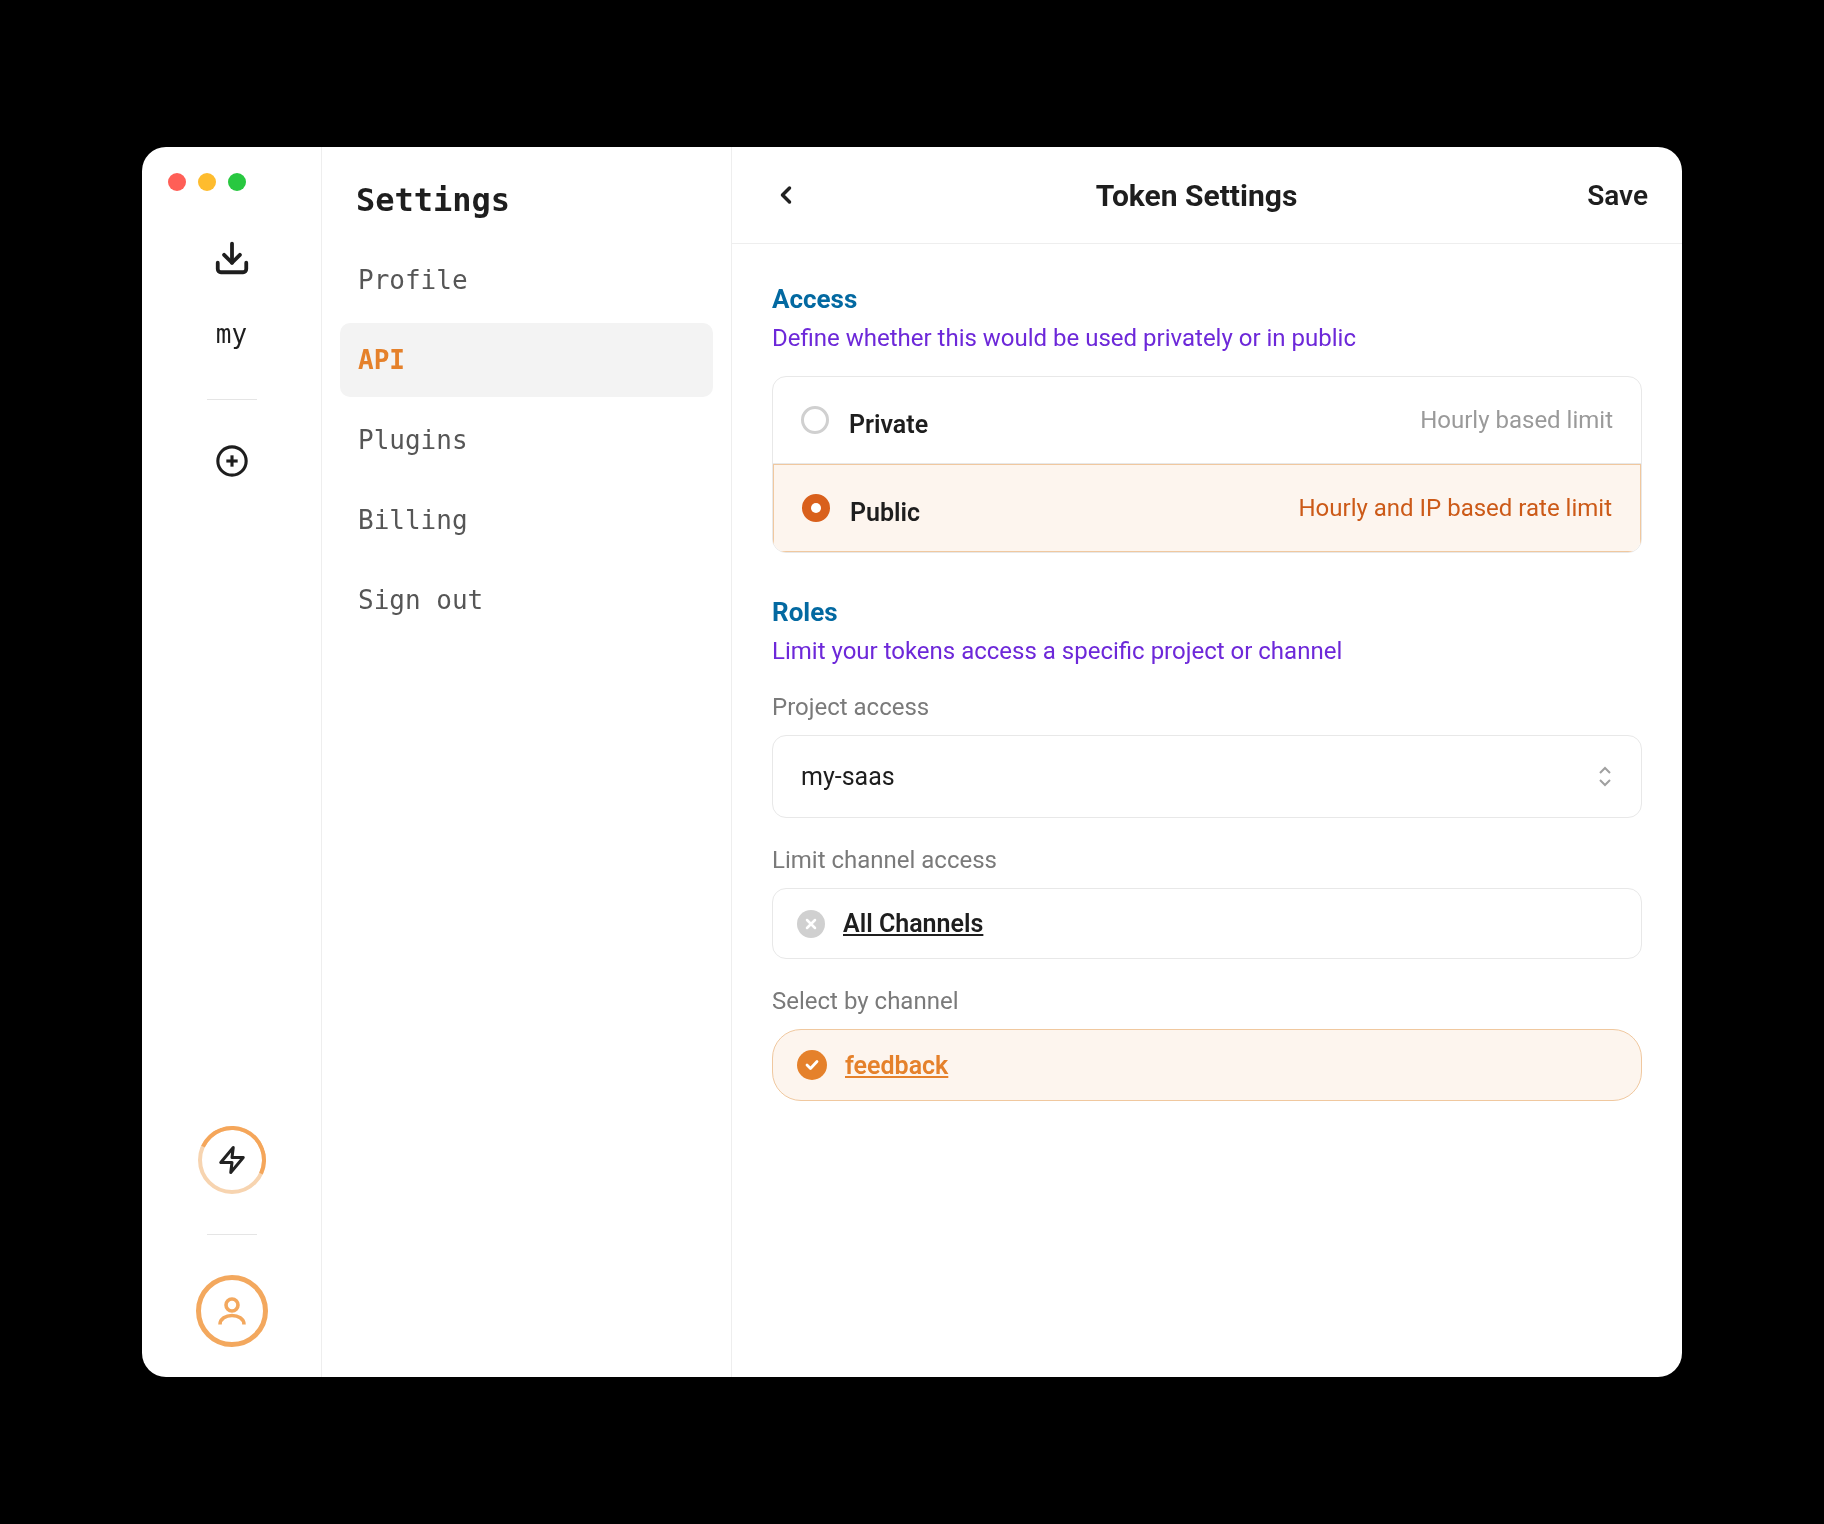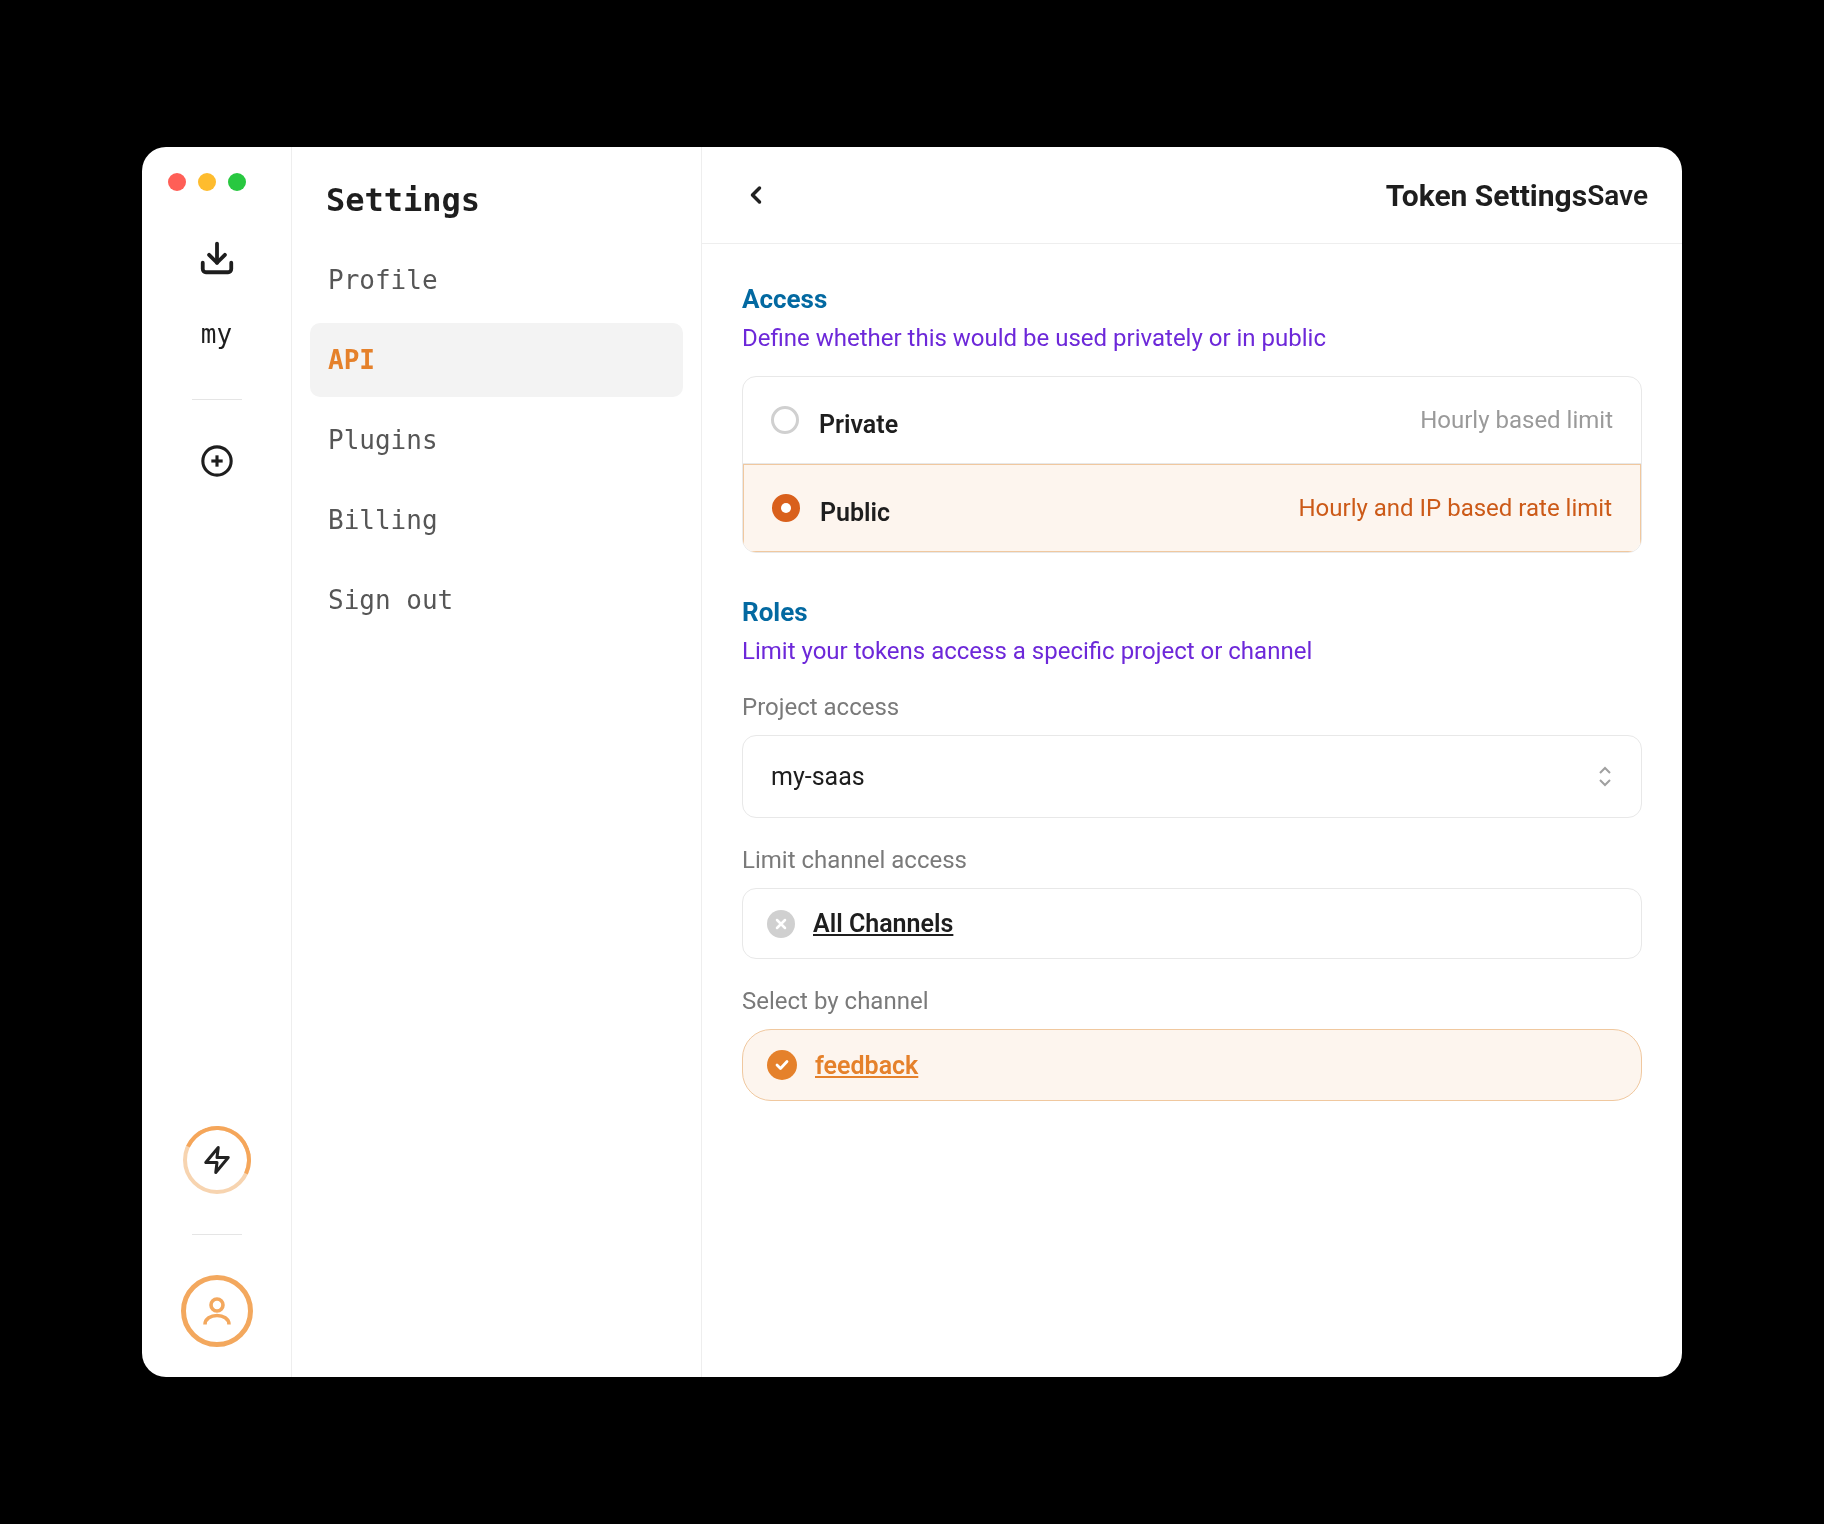--- a/index.html
+++ b/index.html
@@ -31,21 +31,21 @@
       z-index: 10;
     }
     .traffic-light {
       width: 18px; height: 18px; border-radius: 50%;
     }
     .tl-red { background: #ff5f57; }
     .tl-yellow { background: #febc2e; }
     .tl-green { background: #28c840; }
 
     .rail {
-      width: 150px;
+      width: 180px;
       border-right: 1px solid #eee;
       display: flex;
       flex-direction: column;
       align-items: center;
       padding-top: 90px;
     }
     .rail-icon {
       width: 42px; height: 42px;
       display: flex; align-items: center; justify-content: center;
       margin-bottom: 40px;
@@ -132,21 +132,21 @@
       border-bottom: 1px solid #eee;
     }
     .back-btn {
       width: 40px; height: 40px;
       display: flex; align-items: center; justify-content: center;
       cursor: pointer;
       color: #222;
     }
     .content-title {
       flex: 1;
-      text-align: right;
+      text-align: center;
       font-size: 30px;
       font-weight: 700;
       color: #1e1e1e;
     }
     .save-btn {
       font-size: 28px;
       font-weight: 600;
       color: #1e1e1e;
       cursor: pointer;
     }

